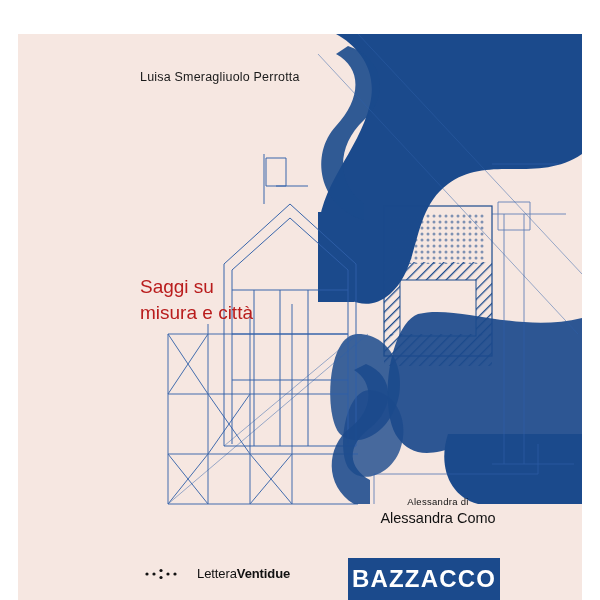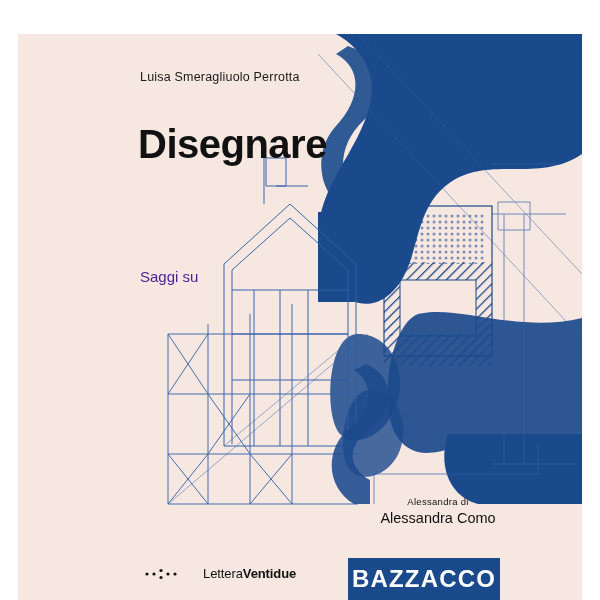--- a/index.html
+++ b/index.html
@@ -52,25 +52,25 @@
     width: 300px;
     font-size: 40px;
     font-weight: bold;
     line-height: 1.12;
     color: #111111;
     letter-spacing: -0.5px;
   }
   .subtitle {
     position: absolute;
     left: 122px;
-    top: 233px;
+    top: 240px;
     width: 260px;
-    font-size: 15px;
+    font-size: 19px;
     line-height: 1.35;
-    color: #4c1d95;
+    color: #b91c1c;
   }
   .preface {
     position: absolute;
     left: 330px;
     top: 462px;
     width: 180px;
     text-align: center;
     color: #111111;
   }
   .preface .pre-label {
@@ -83,21 +83,21 @@
     font-size: 14.5px;
     font-weight: normal;
     display: block;
   }
   .publisher {
     position: absolute;
     left: 126px;
     top: 532px;
     display: flex;
     align-items: center;
-    gap: 19px;
+    gap: 13px;
   }
   .pub-dots {
     display: block;
   }
   .pub-name {
     font-size: 13px;
     color: #111111;
     letter-spacing: -0.1px;
   }
   .pub-name b { font-weight: bold; }
@@ -216,25 +216,25 @@
           <path d="M206 412 L340 300"></path>
         </g>
 
         <path d="M348 330 C378 342 376 376 352 394 C328 412 330 434 352 446 L352 470 L336 470 C306 452 308 412 332 394 C356 376 356 348 336 336 Z" fill="#1b4a8c" opacity="0.88"></path>
       </g>
     </svg>
 
     <div class="author">Luisa Smeragliuolo Perrotta</div>
 
     <div class="title">
-      <div>Disegnare</div>
     </div>
 
     <div class="subtitle">
       <div>Saggi su</div>
+      <div>misura e città</div>
     </div>
 
     <div class="preface">
       <span class="pre-label">Alessandra di</span>
       <span class="pre-name">Alessandra Como</span>
     </div>
 
     <div class="publisher">
       <svg class="pub-dots" width="40" height="14" viewBox="0 0 40 14" xmlns="http://www.w3.org/2000/svg">
         <circle cx="3" cy="7" r="1.6" fill="#111111"></circle>

